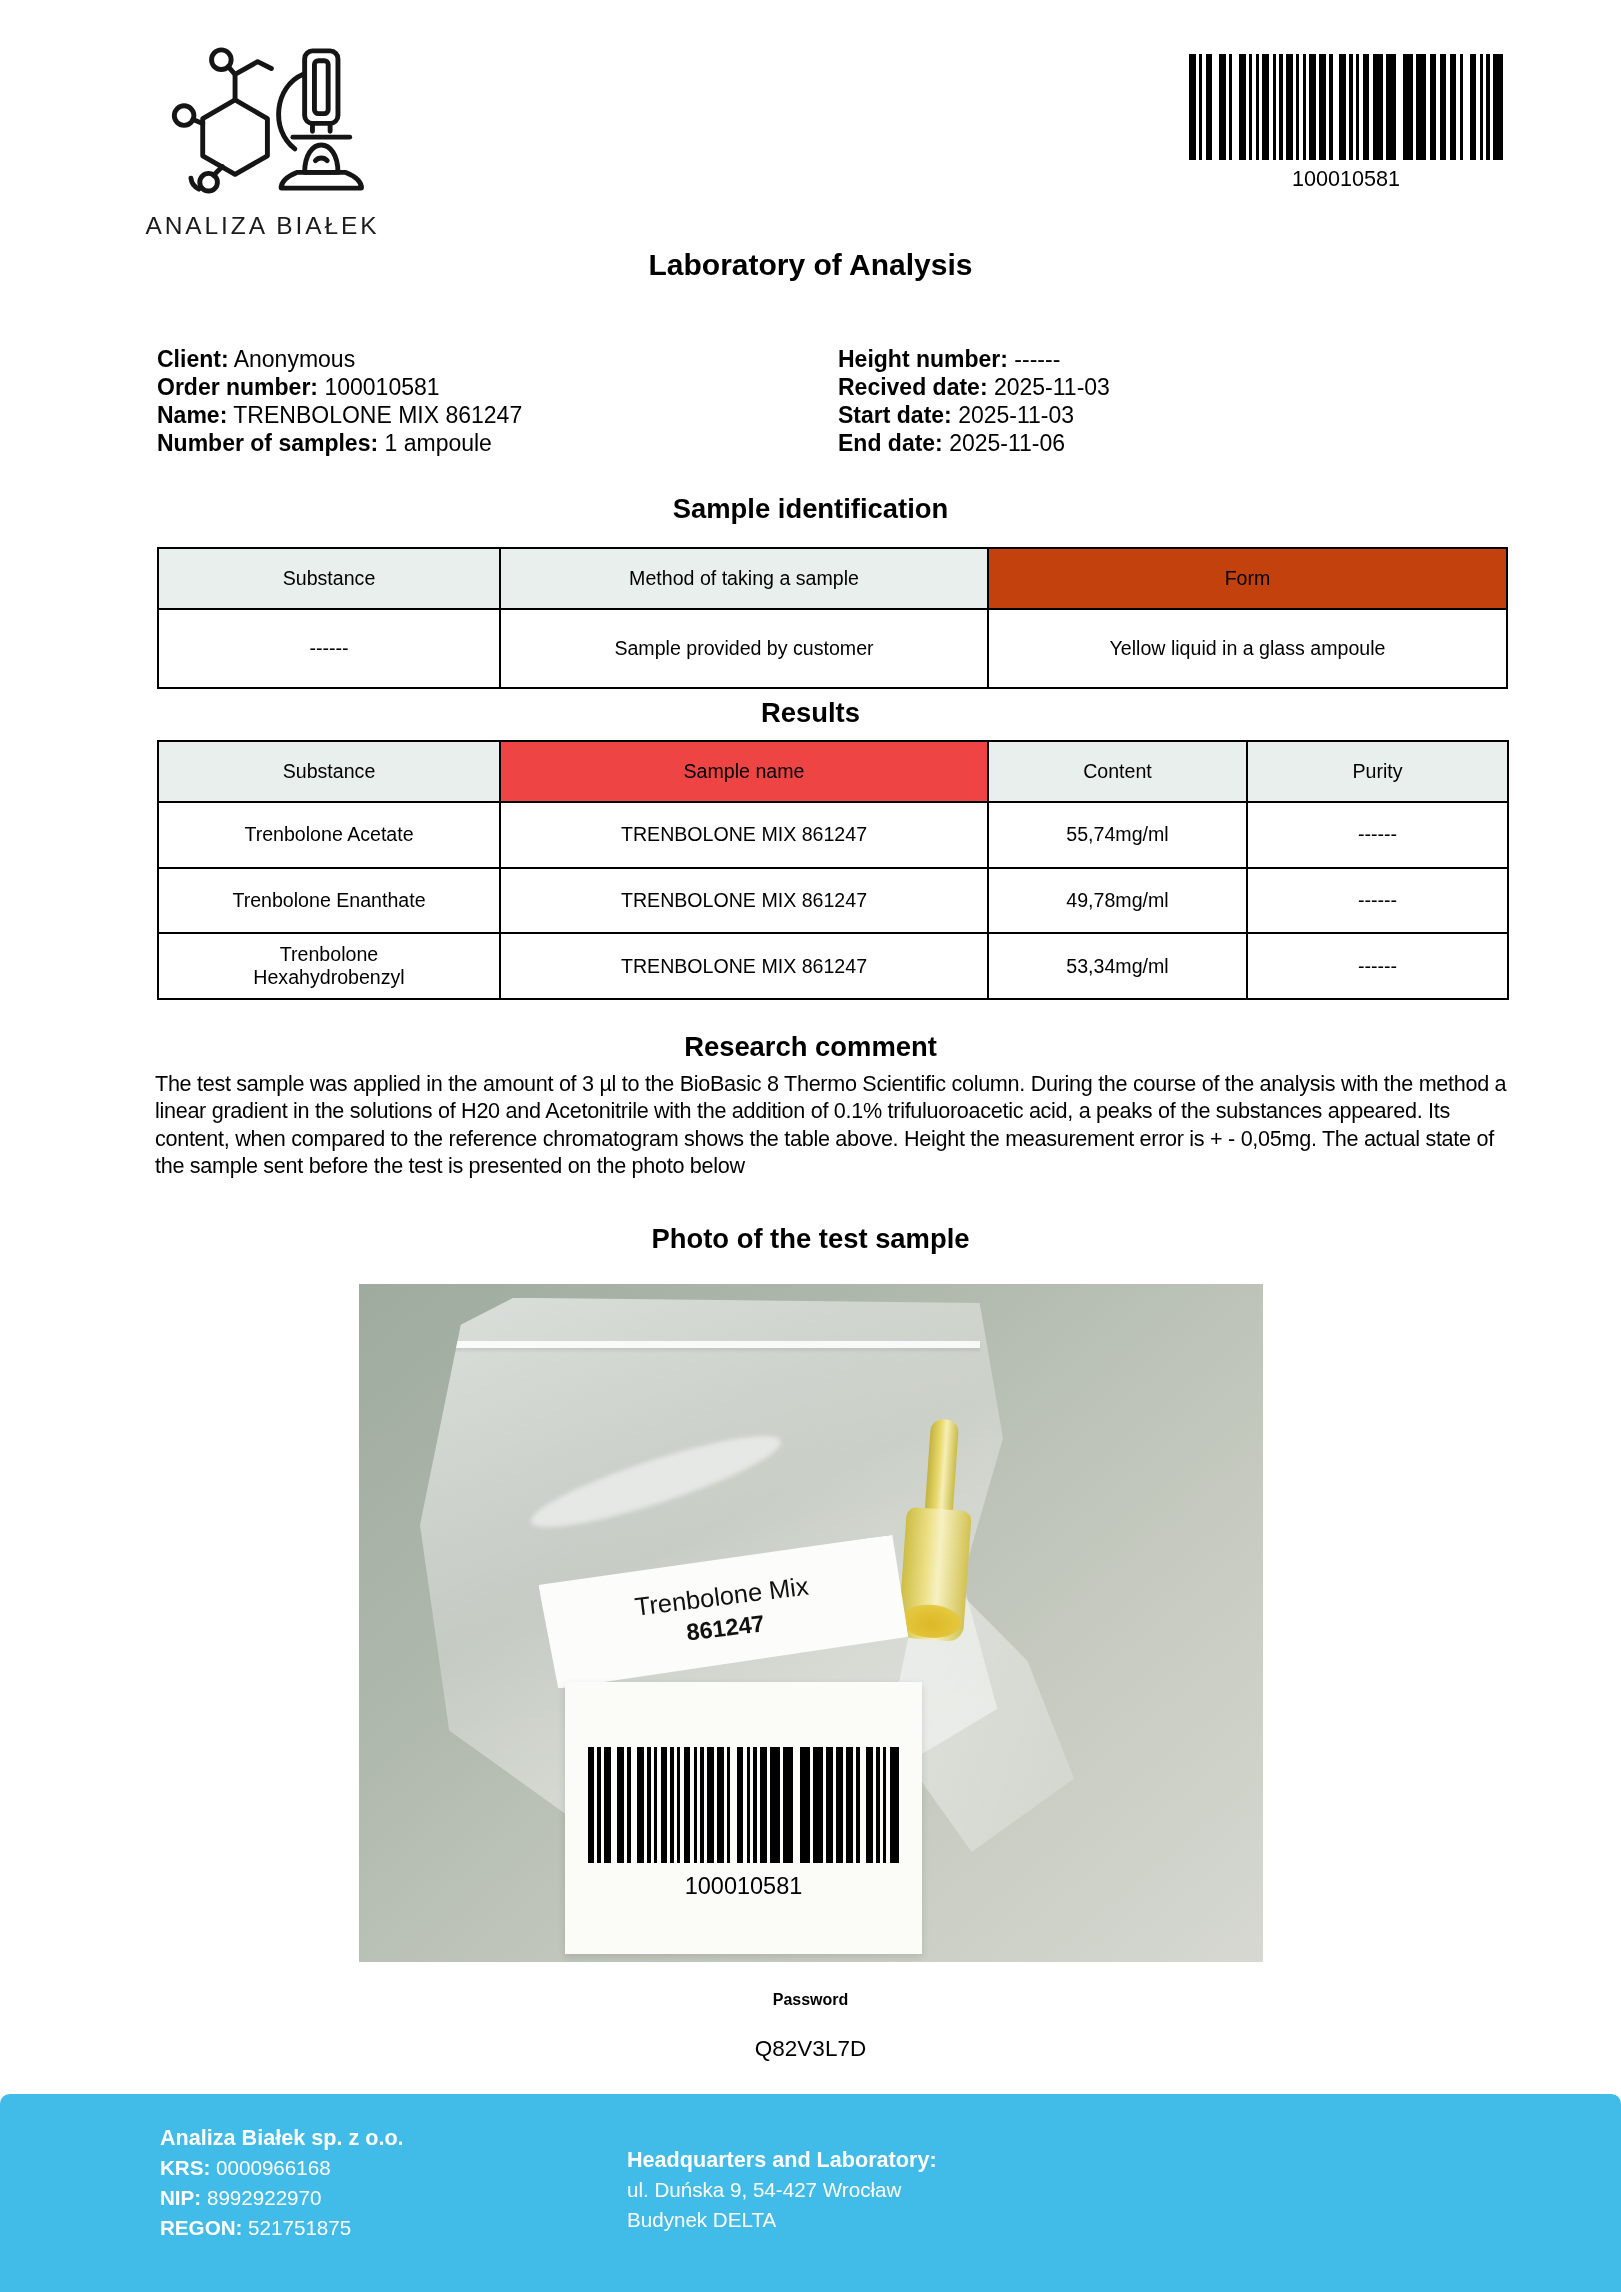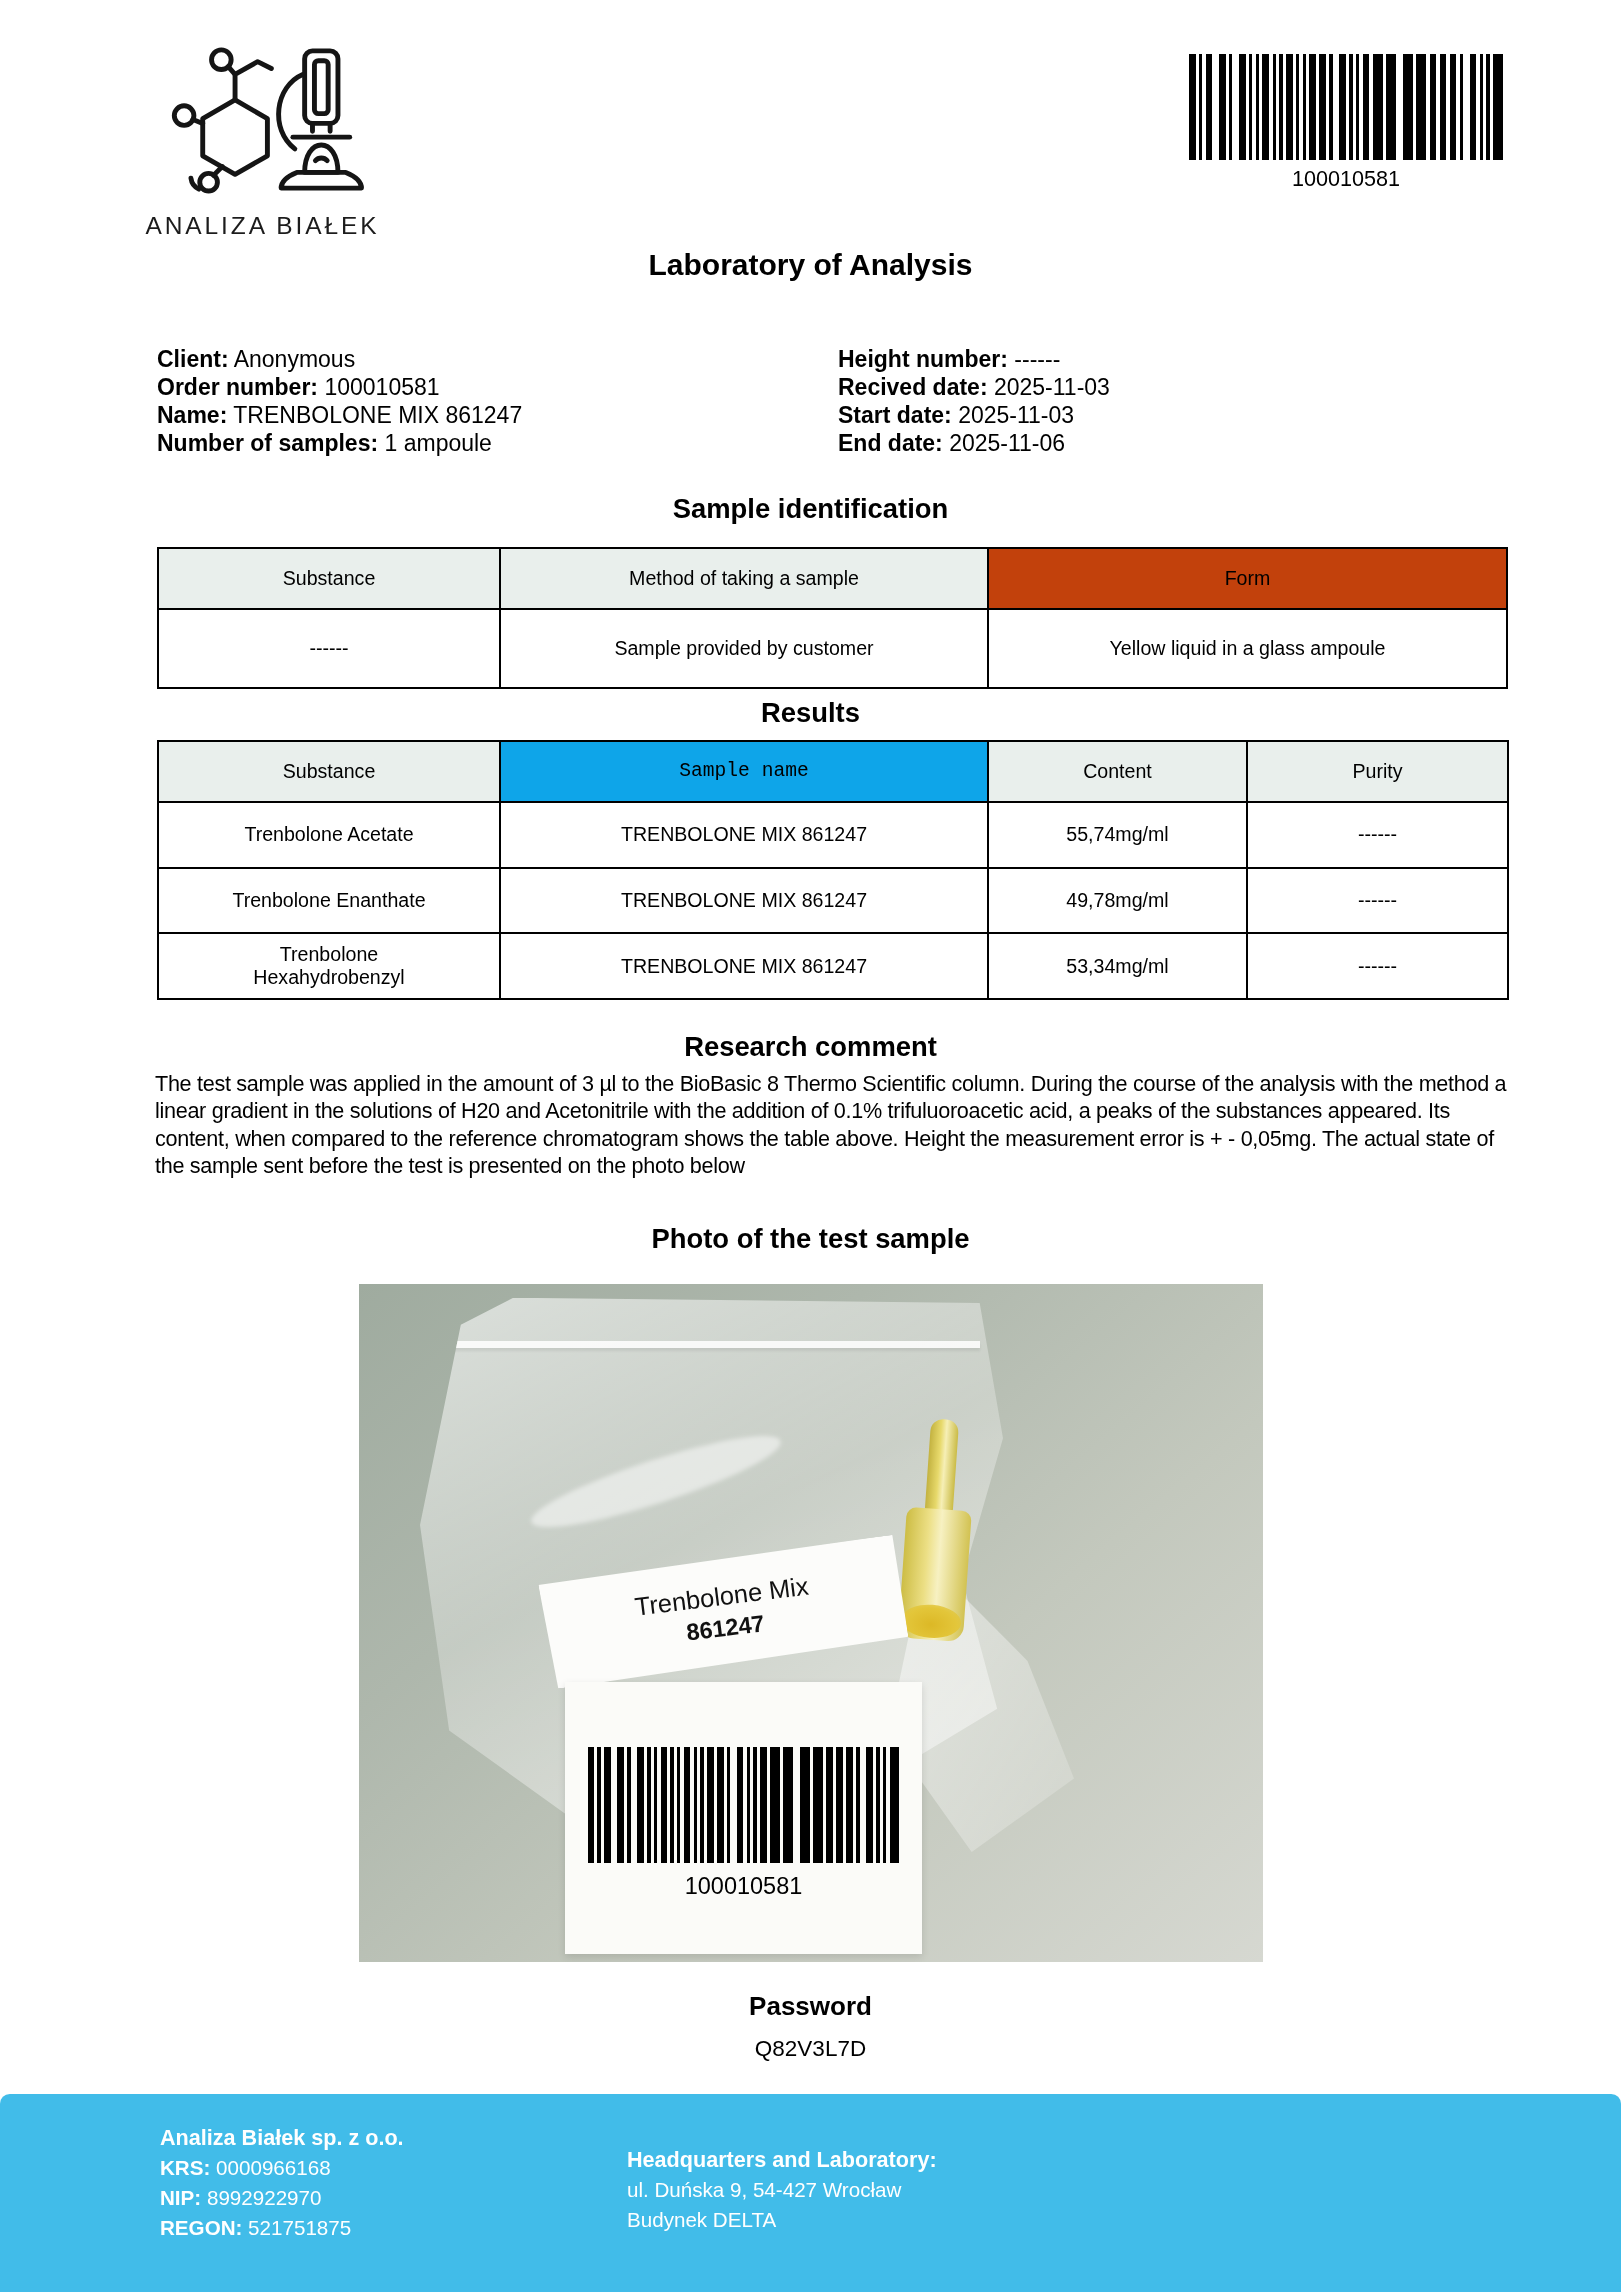--- a/index.html
+++ b/index.html
@@ -72,21 +72,21 @@
   .name-label .l1{font-size:25.5px;color:#111;}
   .name-label .l2{font-size:23.5px;font-weight:bold;color:#111;margin-top:3.9px;}
 
   .photo-label{position:absolute;left:206px;top:398px;width:357px;height:272px;
        background:#fbfbf8;box-shadow:0 2.9px 7.8px rgba(0,0,0,.12);text-align:center;}
   .photo-label .barcode{width:312px;height:116px;margin:65px auto 0;}
   .photo-label .num{margin-top:9.8px;font-size:23.5px;}
 
   
   .pw-label{position:absolute;left:0;width:100%;top:1991px;text-align:center;
-            font-size:26px;font-weight:bold;}
+            font-size:16px;font-weight:bold;}
   .pw-value{position:absolute;left:0;width:100%;top:2036px;text-align:center;font-size:22.5px;}
 
   
   .footer{position:absolute;left:0;right:0;top:2094px;height:199px;
           border-radius:9.8px 9.8px 0 0;color:#fff;}
   .f-col{position:absolute;font-size:20.6px;line-height:30px;}
   .f1{left:160px;top:29px;}
   .f2{left:627px;top:51px;}
   .f3{left:1180px;top:51px;}
   .f-title{font-size:21.6px;font-weight:bold;}
@@ -203,21 +203,21 @@
   <table class="t-res">
     <colgroup>
         <col style="width:342px">
         <col style="width:488px">
         <col style="width:259px">
         <col style="width:261px">
       </colgroup>
     <thead>
       <tr>
         <th style="background: rgb(233, 239, 236);">Substance</th>
-        <th style="background: #0ea5e9; font-family: Liberation Mono, monospace;">Sample name</th>
+        <th style="background: #ef4444;">Sample name</th>
         <th style="background: rgb(233, 239, 236);">Content</th>
         <th style="background: rgb(233, 239, 236);">Purity</th>
       </tr>
     </thead>
     <tbody>
       <tr>
         <td>Trenbolone Acetate</td>
         <td>TRENBOLONE MIX 861247</td>
         <td>55,74mg/ml</td>
         <td>------</td>

